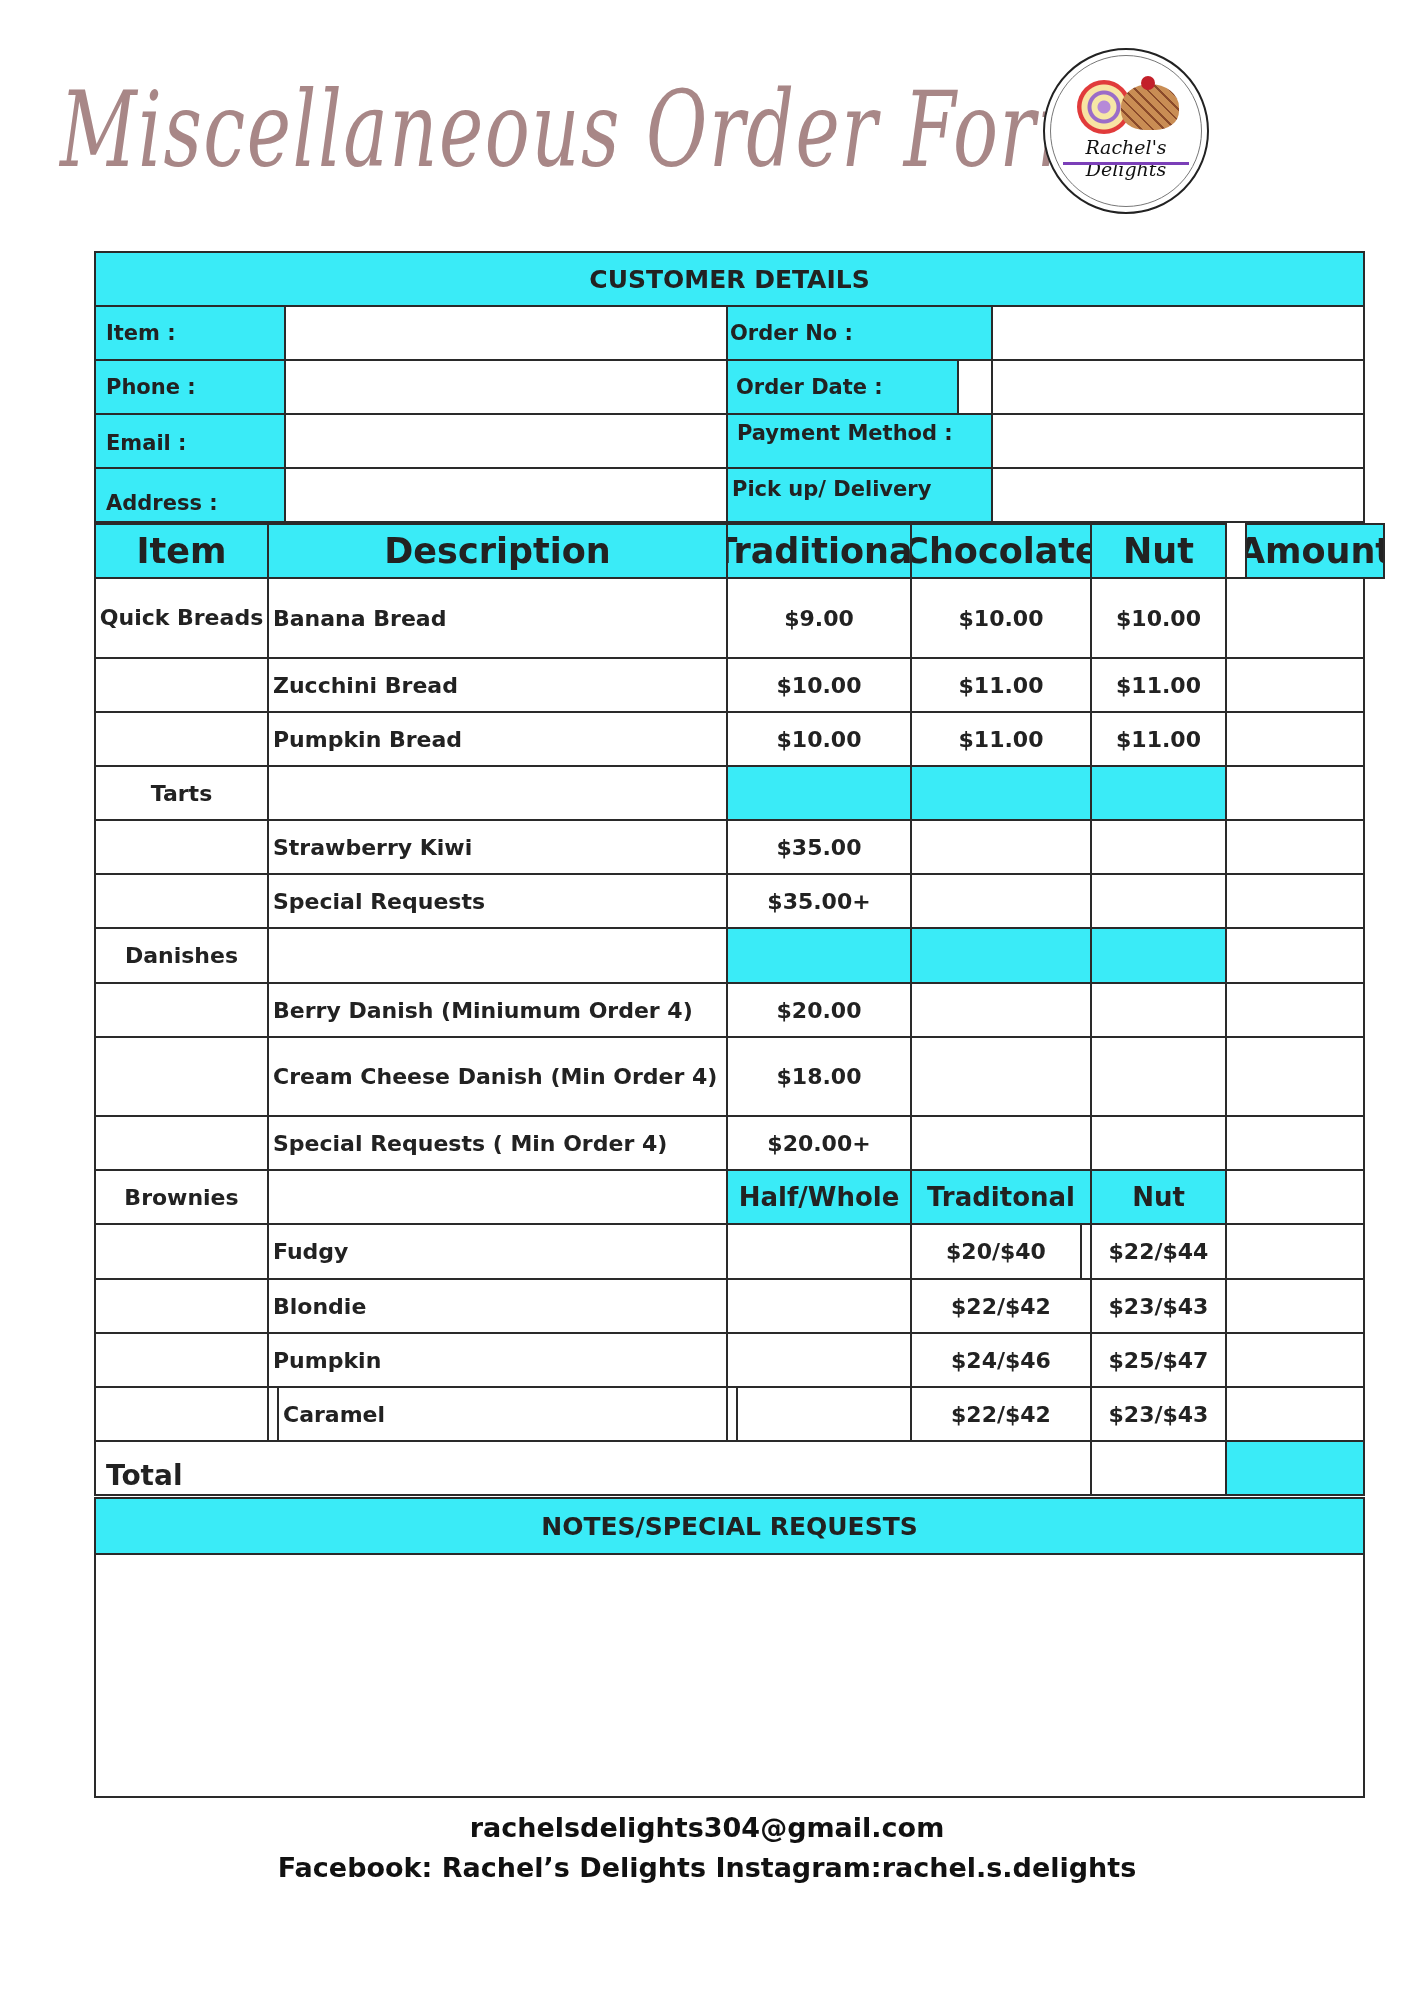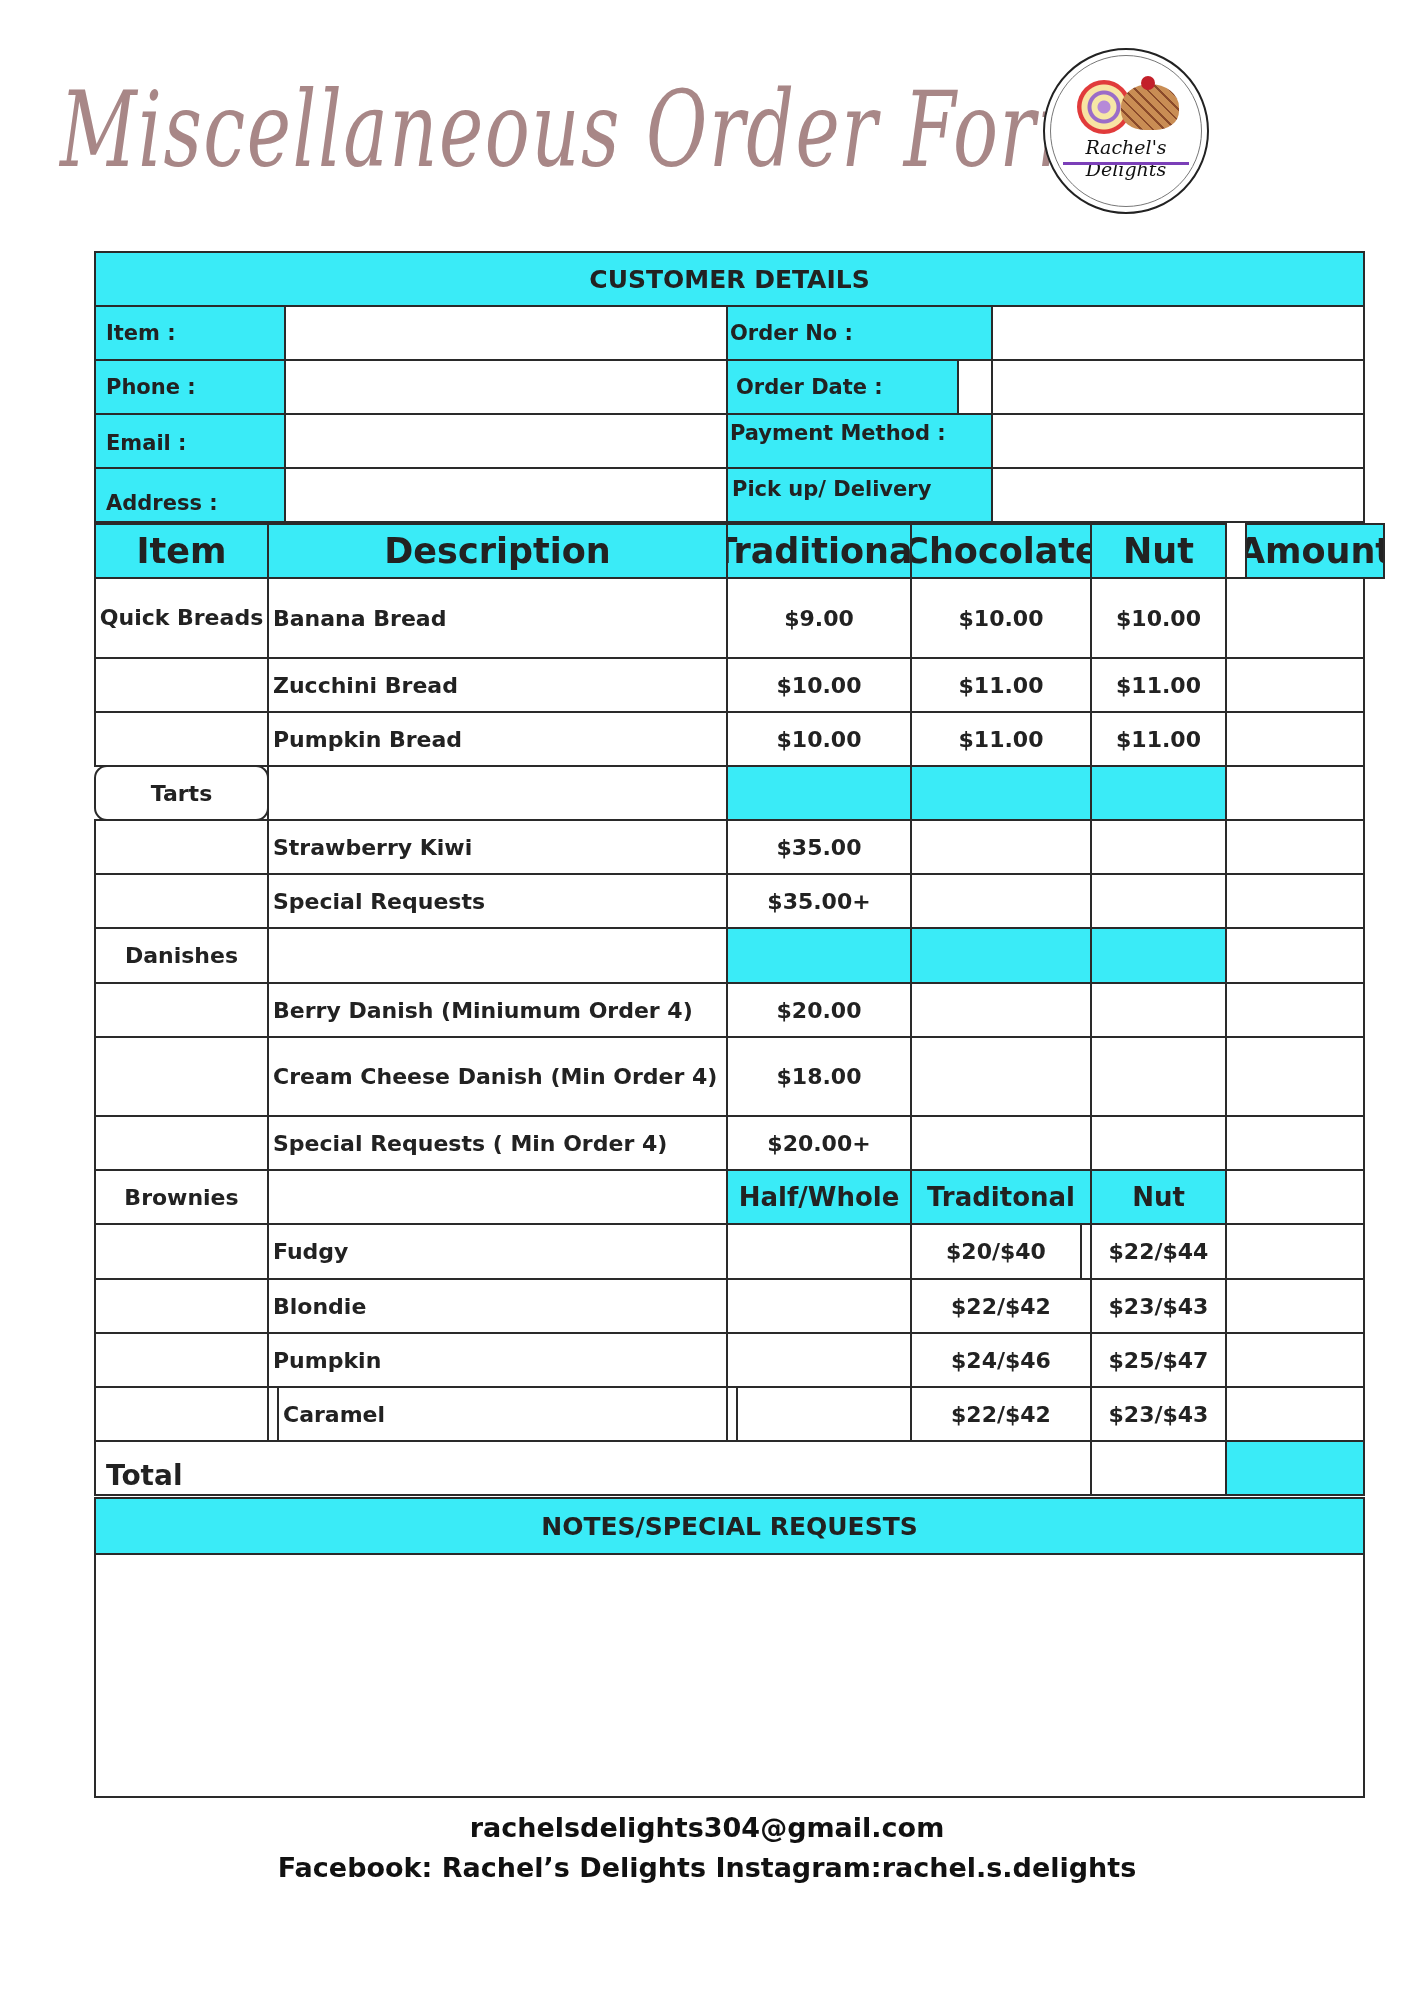--- a/index.html
+++ b/index.html
@@ -42,21 +42,21 @@
 <div class="cell l cyan lbl" style="left:726px;top:305px;width:267px;height:56px;padding-left:2px;">Order No :</div>
 <div class="cell" style="left:991px;top:305px;width:374px;height:56px;"></div>
 
 <div class="cell l cyan lbl" style="left:94px;top:359px;width:192px;height:56px;">Phone :</div>
 <div class="cell" style="left:284px;top:359px;width:444px;height:56px;"></div>
 <div class="cell l cyan lbl" style="left:726px;top:359px;width:233px;height:56px;padding-left:8px;">Order Date :</div>
 <div class="cell" style="left:991px;top:359px;width:374px;height:56px;"></div>
 
 <div class="cell l cyan lbl" style="left:94px;top:413px;width:192px;height:56px;align-items:flex-end;padding-bottom:12px;">Email :</div>
 <div class="cell" style="left:284px;top:413px;width:444px;height:56px;"></div>
-<div class="cell l cyan lbl" style="left:726px;top:413px;width:267px;height:56px;align-items:flex-start;padding-top:6px;padding-left:2px;">Payment Method :</div>
+<div class="cell l cyan lbl" style="left:726px;top:413px;width:267px;height:56px;align-items:flex-start;padding-top:6px;padding-left:9px;">Payment Method :</div>
 <div class="cell" style="left:991px;top:413px;width:374px;height:56px;"></div>
 
 <div class="cell l cyan lbl" style="left:94px;top:467px;width:192px;height:56px;align-items:flex-end;padding-bottom:6px;">Address :</div>
 <div class="cell" style="left:284px;top:467px;width:444px;height:56px;"></div>
 <div class="cell l cyan lbl" style="left:726px;top:467px;width:267px;height:56px;align-items:flex-start;padding-top:8px;padding-left:4px;">Pick up/ Delivery</div>
 <div class="cell" style="left:991px;top:467px;width:374px;height:56px;"></div>
 
 <div class="cell c cyan hdr" style="left:94px;top:523px;width:175px;height:56px;">Item</div>
 <div class="cell c cyan hdr" style="left:267px;top:523px;width:461px;height:56px;">Description</div>
 <div class="cell c cyan hdr" style="left:726px;top:523px;width:186px;height:56px;">Traditional</div>
@@ -78,21 +78,21 @@
 <div class="cell c txt" style="left:1090px;top:657px;width:137px;height:56px;">$11.00</div>
 <div class="cell c txt" style="left:1225px;top:657px;width:140px;height:56px;"></div>
 
 <div class="cell c txt" style="left:94px;top:711px;width:175px;height:56px;"></div>
 <div class="cell l txt" style="left:267px;top:711px;width:461px;height:56px;">Pumpkin Bread</div>
 <div class="cell c txt" style="left:726px;top:711px;width:186px;height:56px;">$10.00</div>
 <div class="cell c txt" style="left:910px;top:711px;width:182px;height:56px;">$11.00</div>
 <div class="cell c txt" style="left:1090px;top:711px;width:137px;height:56px;">$11.00</div>
 <div class="cell c txt" style="left:1225px;top:711px;width:140px;height:56px;"></div>
 
-<div class="cell c txt" style="left:94px;top:765px;width:175px;height:56px;border-radius:13px;">Tarts</div>
+<div class="cell c txt" style="left:94px;top:765px;width:175px;height:56px;">Tarts</div>
 <div class="cell l txt" style="left:267px;top:765px;width:461px;height:56px;"></div>
 <div class="cell c txt cyan" style="left:726px;top:765px;width:186px;height:56px;"></div>
 <div class="cell c txt cyan" style="left:910px;top:765px;width:182px;height:56px;"></div>
 <div class="cell c txt cyan" style="left:1090px;top:765px;width:137px;height:56px;"></div>
 <div class="cell c txt" style="left:1225px;top:765px;width:140px;height:56px;"></div>
 
 <div class="cell c txt" style="left:94px;top:819px;width:175px;height:56px;"></div>
 <div class="cell l txt" style="left:267px;top:819px;width:461px;height:56px;">Strawberry Kiwi</div>
 <div class="cell c txt" style="left:726px;top:819px;width:186px;height:56px;">$35.00</div>
 <div class="cell c txt" style="left:910px;top:819px;width:182px;height:56px;"></div>

